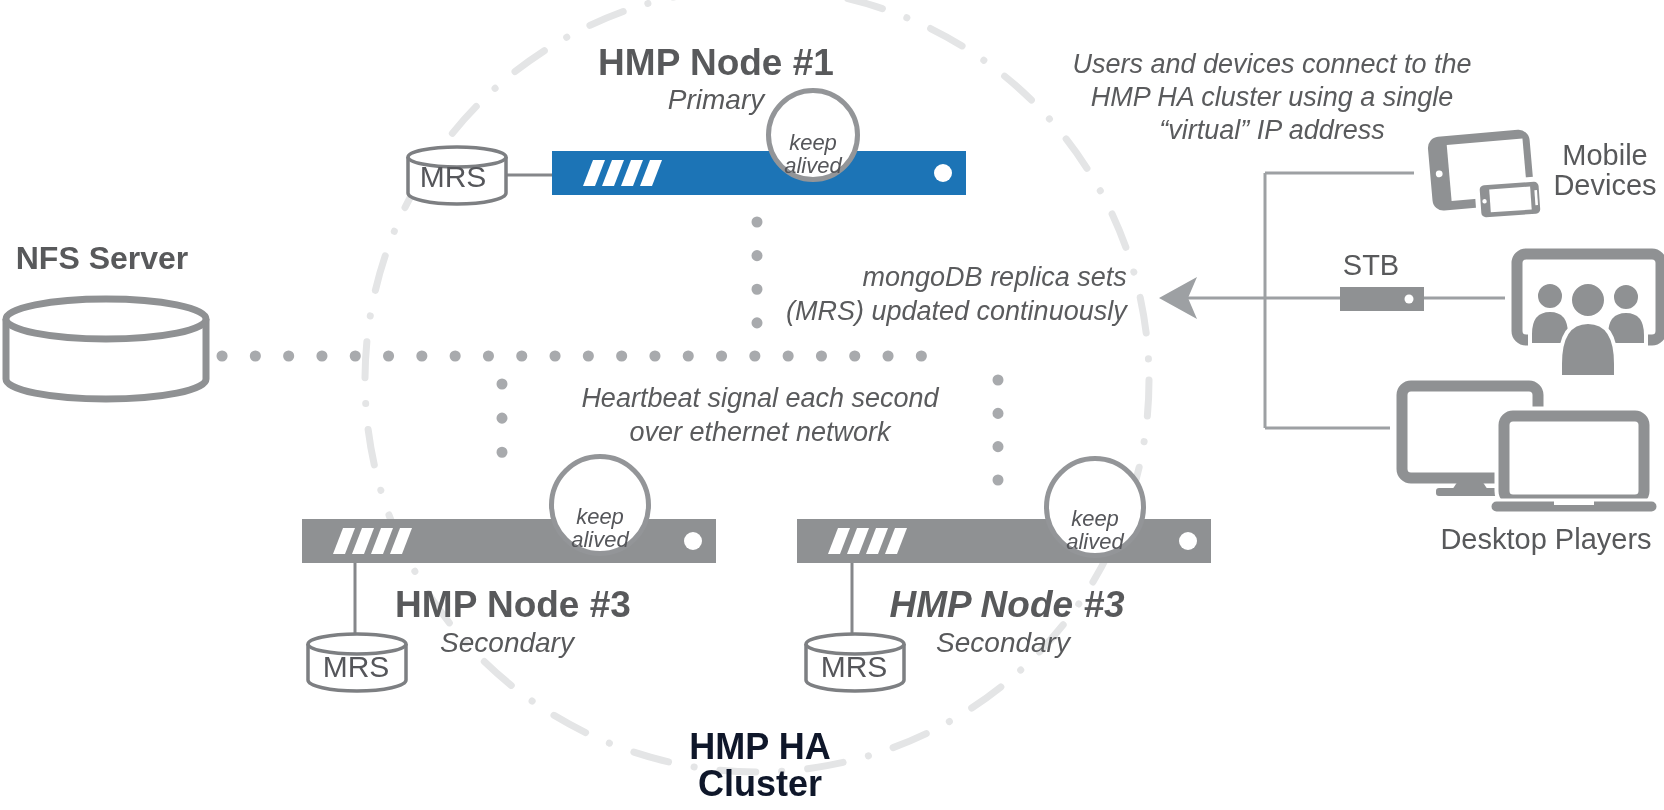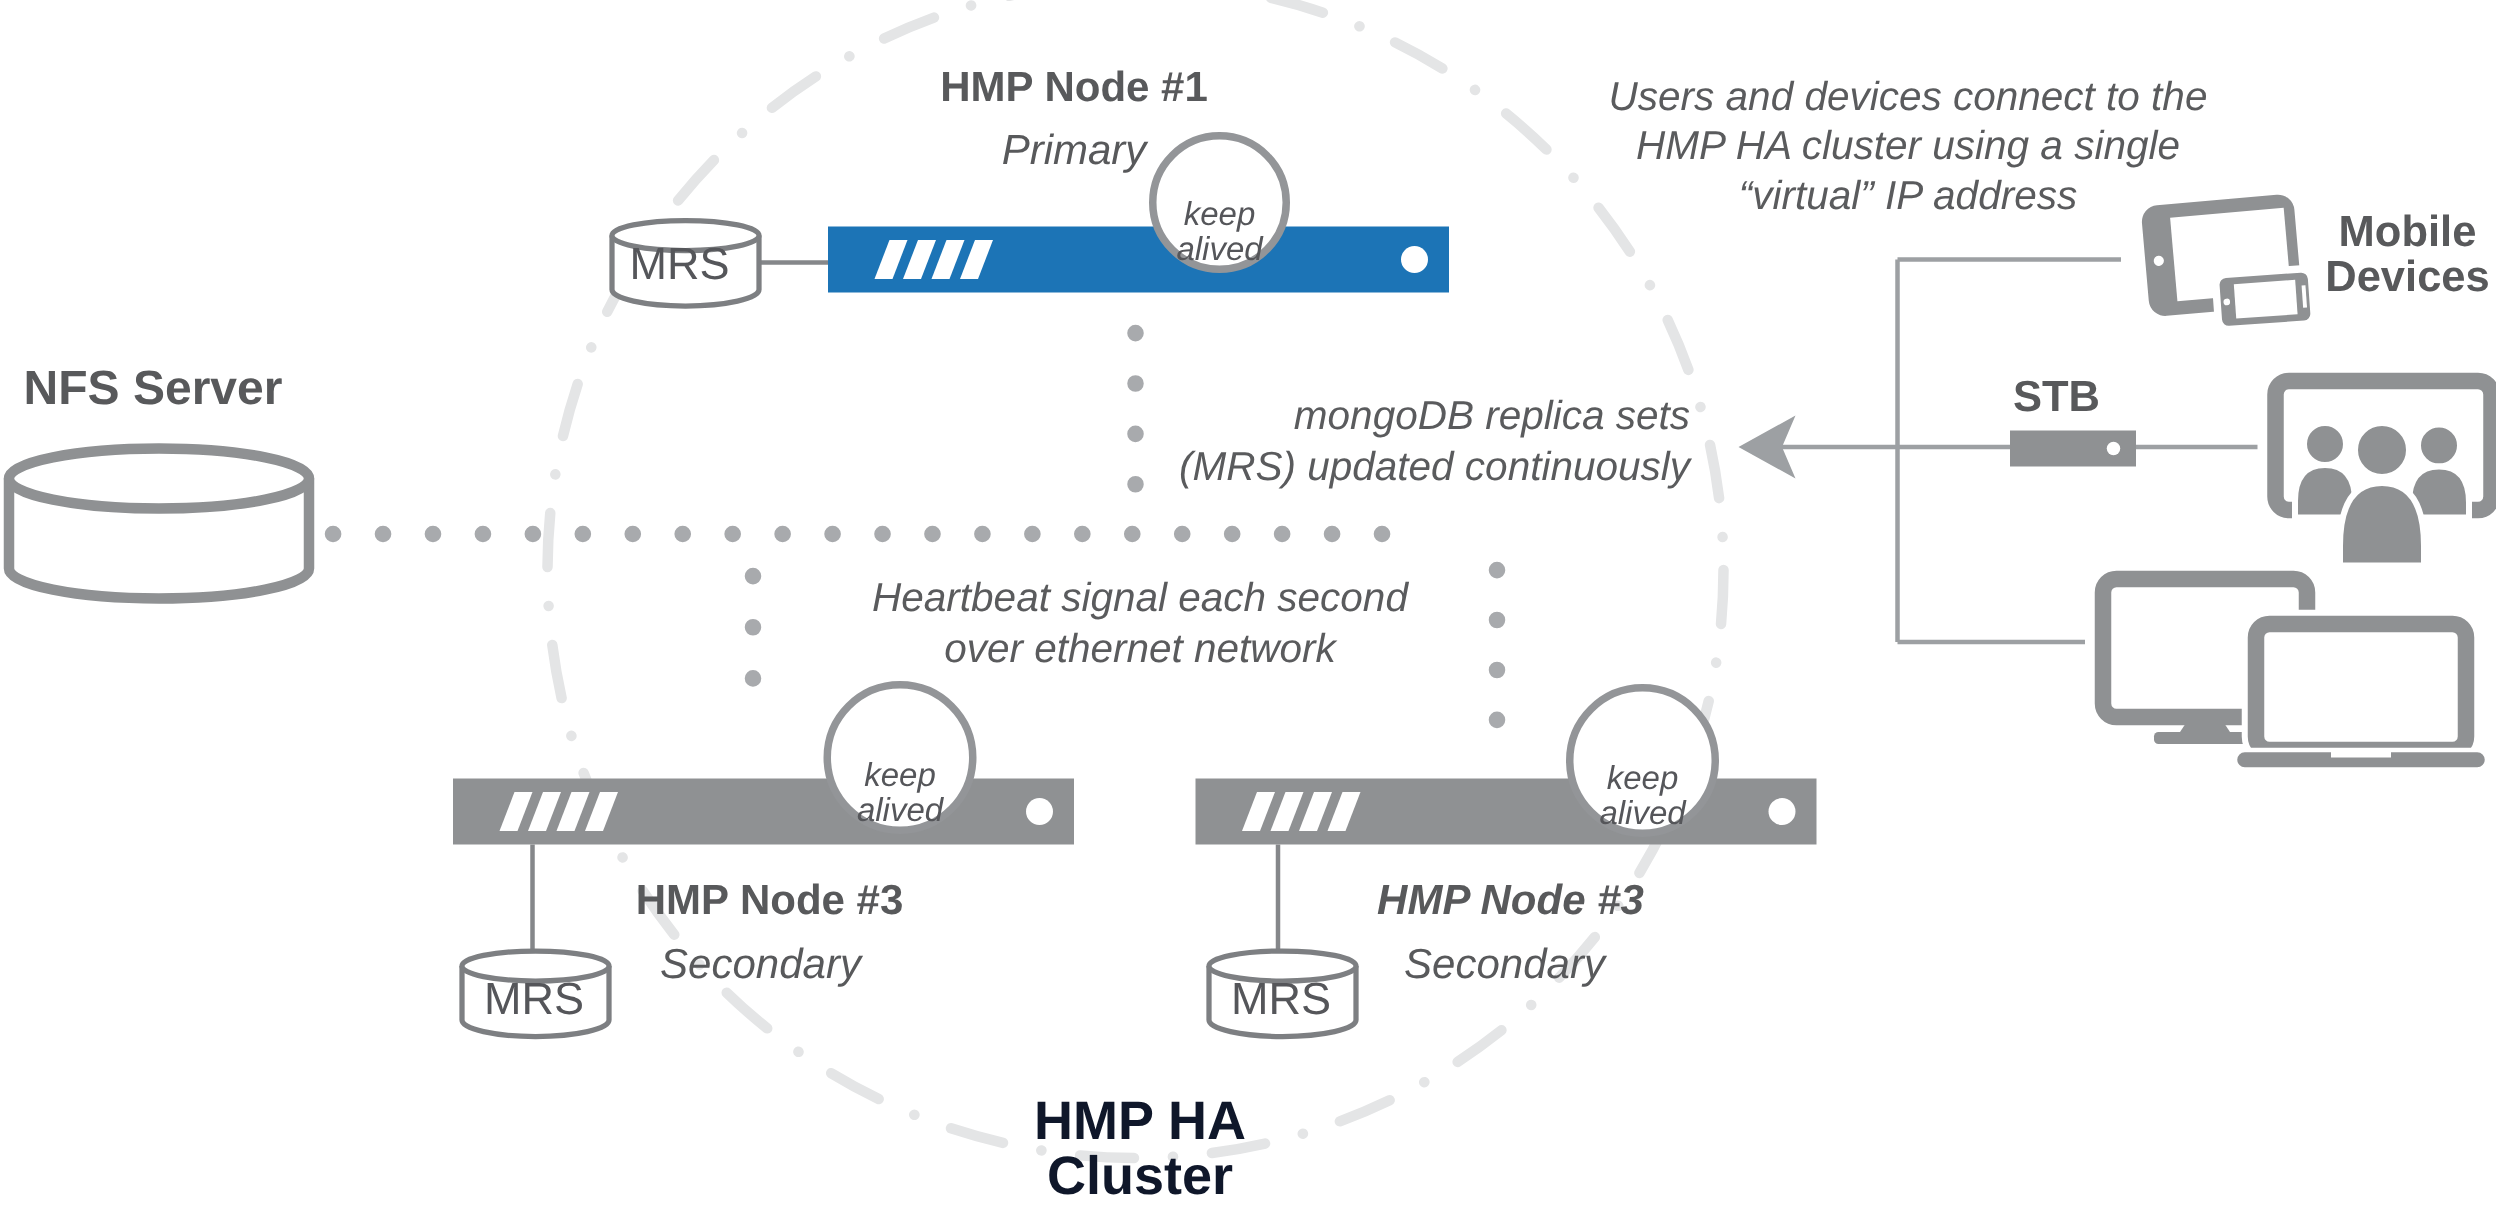--- a/index.html
+++ b/index.html
@@ -1,25 +1,25 @@
 <!DOCTYPE html>
 <html><head>
 <meta charset="utf-8">
 <style>
   html,body{margin:0;padding:0;background:#fff;}
   .canvas{position:relative;width:1664px;height:810px;background:#fff;overflow:hidden;
           font-family:"Liberation Sans", sans-serif;}
   .abs{position:absolute;}
   .ctr{transform:translateX(-50%);text-align:center;white-space:nowrap;}
-  .node-title{font-size:28px;font-weight:700;color:#58595b;z-index:4;}
+  .node-title{font-size:37px;font-weight:700;color:#58595b;z-index:4;}
   .node-role{font-size:28px;font-style:italic;color:#58595b;z-index:4;}
   .annot{font-size:27px;font-style:italic;color:#5a5b5d;line-height:34px;z-index:4;}
   .annot span{display:block;}
   .annot.left span{text-align:right;}
-  .devlabel{font-weight:700;color:#58595b;font-size:29px;line-height:30px;z-index:4;}
+  .devlabel{font-weight:400;color:#58595b;font-size:29px;line-height:30px;z-index:4;}
   .bar{position:absolute;width:414px;height:44px;z-index:2;}
   .slashes{position:absolute;left:36px;top:9px;display:flex;gap:7px;}
   .slashes i{display:block;width:12px;height:26px;background:#fff;transform:skewX(-21deg);}
   .bar-dot{position:absolute;right:14px;top:13px;width:18px;height:18px;border-radius:50%;background:#fff;}
   .badge{position:absolute;z-index:3;background:#fff;border:5px solid #939598;border-radius:50%;
          display:flex;flex-direction:column;align-items:center;justify-content:flex-end;
          font-style:italic;color:#55565a;font-size:22px;line-height:23px;}
   .mrs-label{position:absolute;z-index:4;font-size:30px;color:#55565a;transform:translateX(-50%);}
   .nfs-title{font-size:32px;font-weight:700;color:#58595b;z-index:4;}
   .cluster-title{font-size:36px;font-weight:700;color:#0f172a;line-height:37px;z-index:4;}
@@ -179,14 +179,15 @@
 
   <svg class="icon" style="left:1392px;top:376px;" width="272" height="146" viewBox="0 0 272 146">
     <rect x="10" y="10" width="136" height="92" rx="9" fill="#fff" stroke="#8f9193" stroke-width="11"></rect>
     <polygon points="68,102 88,102 96,114 60,114" fill="#8f9193"></polygon>
     <rect x="44" y="112" width="68" height="8" rx="3" fill="#8f9193"></rect>
     <rect x="112" y="40" width="140" height="84" rx="9" fill="#fff" stroke="#fff" stroke-width="19"></rect>
     <rect x="112" y="40" width="140" height="84" rx="9" fill="#fff" stroke="#8f9193" stroke-width="11"></rect>
     <rect x="98" y="124" width="168" height="13" rx="6.5" fill="#8f9193" stroke="#fff" stroke-width="3"></rect>
     <rect x="162" y="124" width="40" height="5" fill="#fff"></rect>
   </svg>
+  <div class="abs ctr devlabel" style="left:1546px;top:524px;">Desktop Players</div>
 
 </div>
 
 </body></html>

